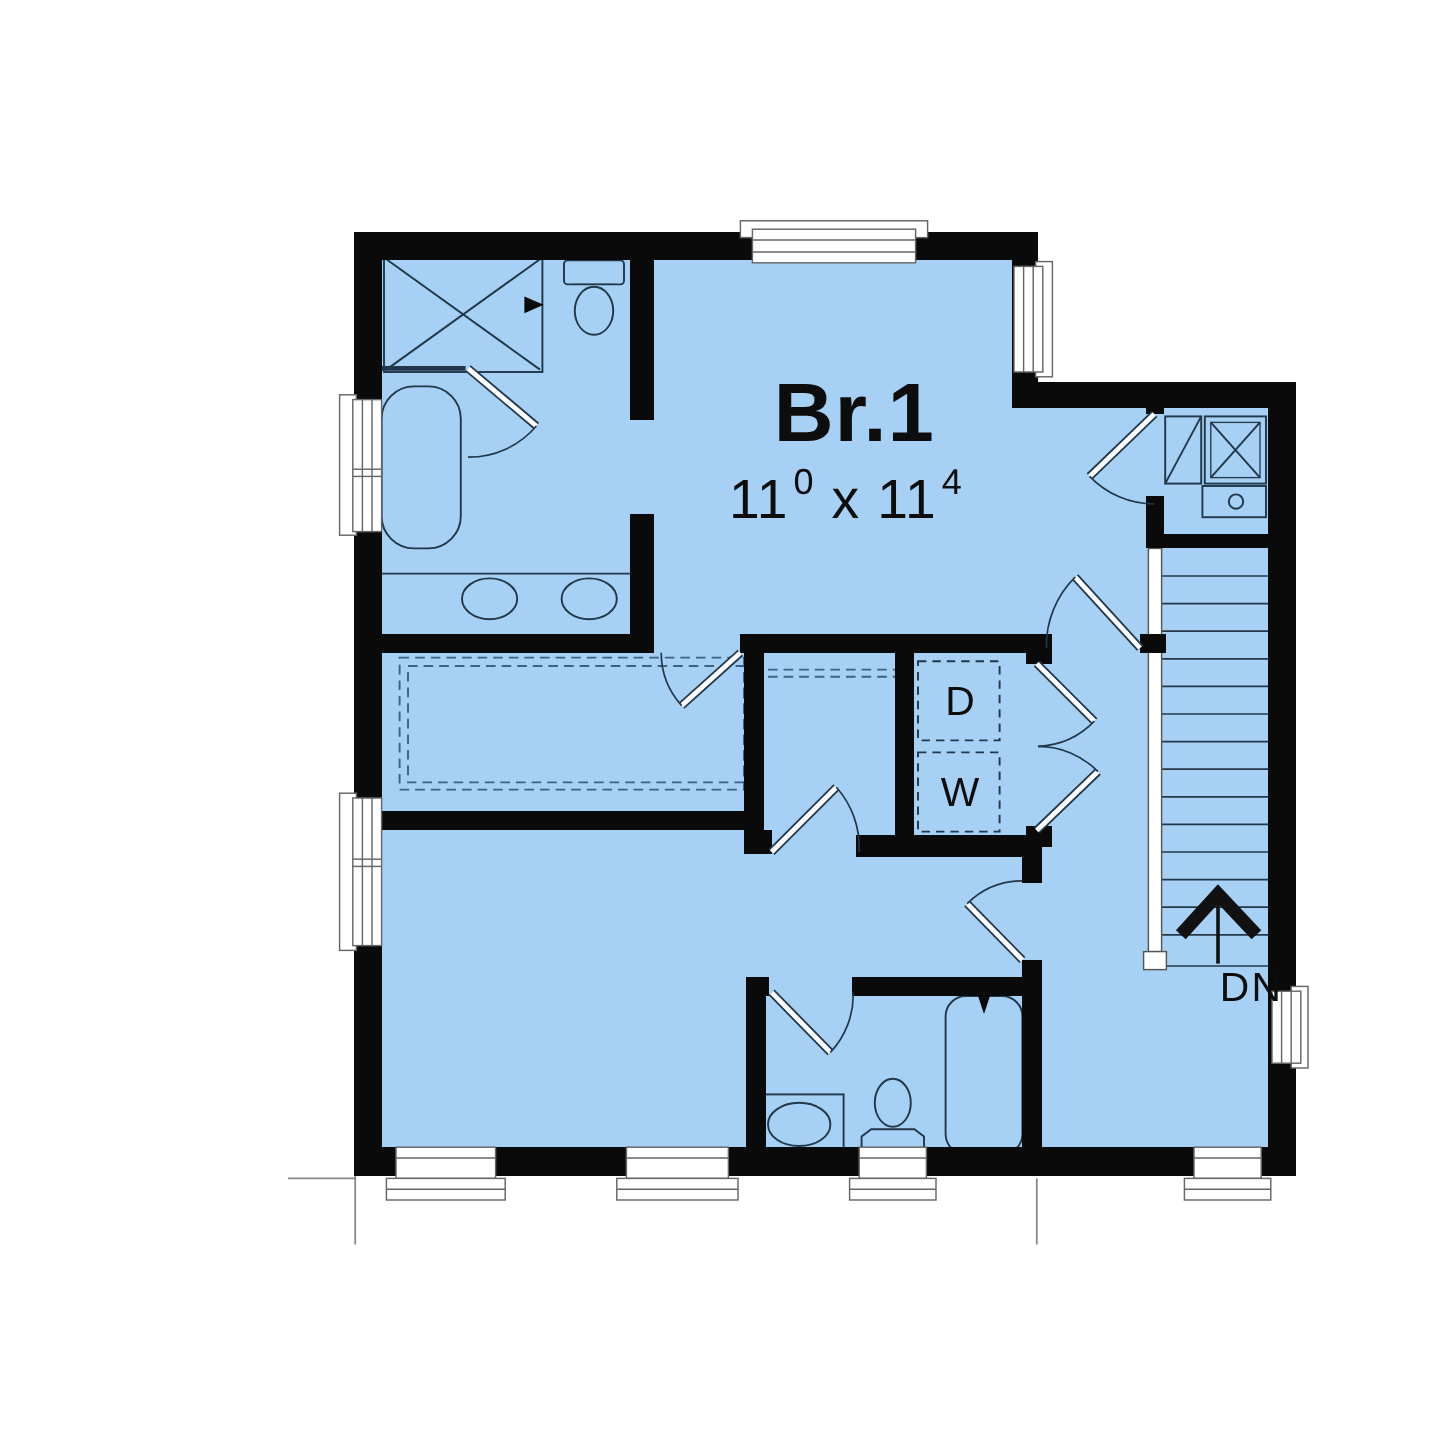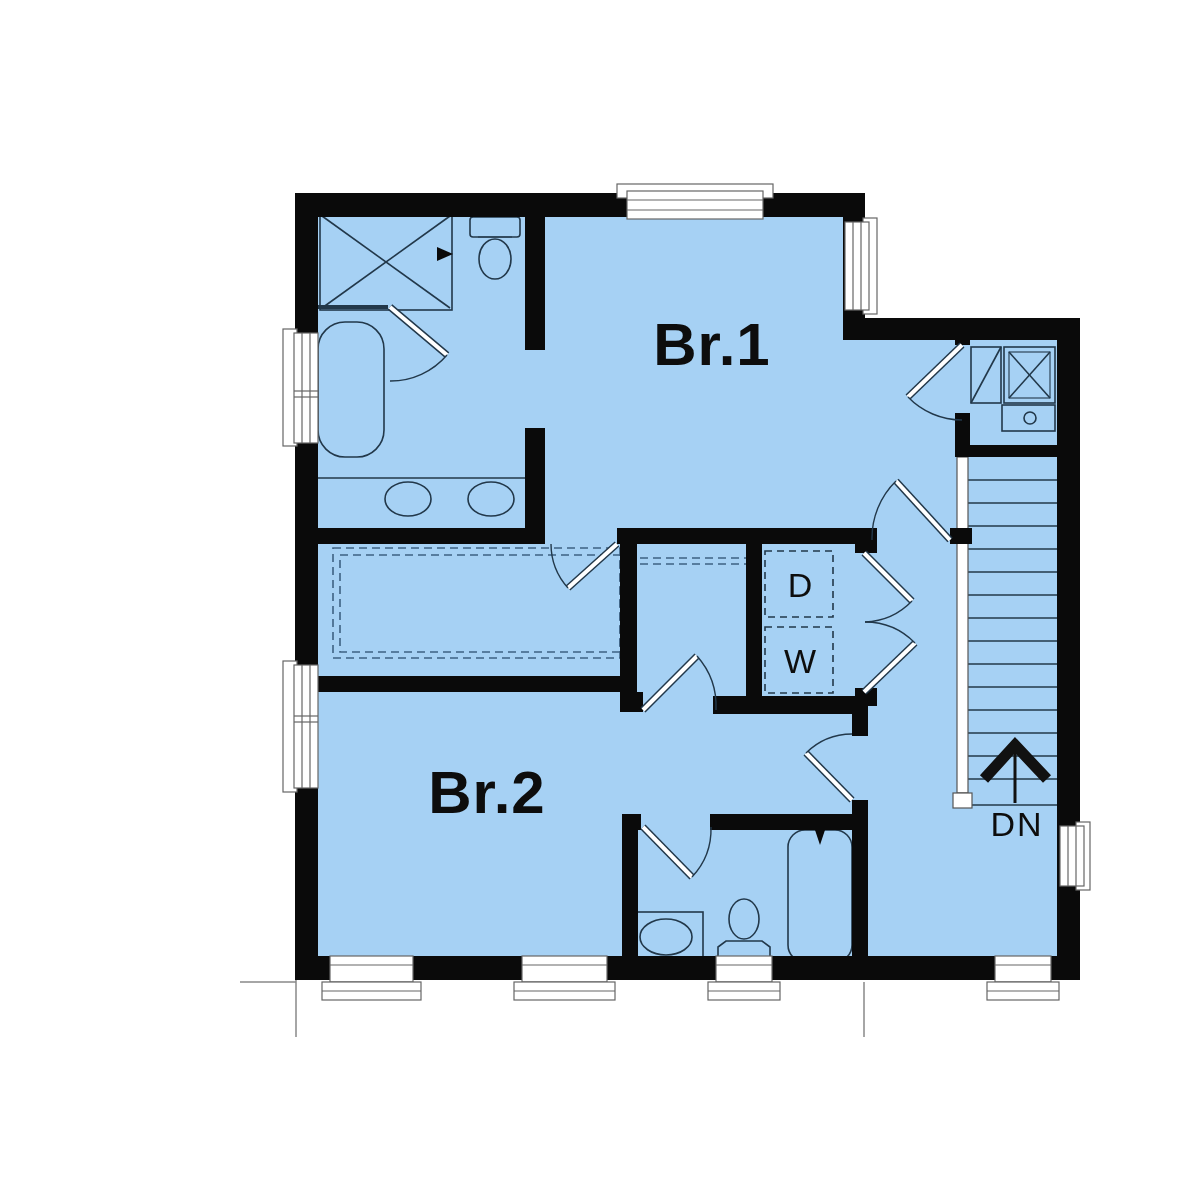--- a/index.html
+++ b/index.html
@@ -1,20 +1,20 @@
 <!DOCTYPE html>
 <html><head>
 <meta charset="utf-8">
 <style>
   html,body{margin:0;padding:0;background:#ffffff;}
   #stage{position:relative;width:1200px;height:1200px;background:#ffffff;overflow:hidden;
          font-family:"Liberation Sans", sans-serif;}
   svg{position:absolute;left:0;top:0;}
   .plan-label{position:absolute;transform:translate(-50%,-50%);color:#0d0d0d;white-space:nowrap;}
-  .room-name{font-size:60px;font-weight:700;letter-spacing:1px;}
+  .room-name{font-size:69px;font-weight:700;letter-spacing:1px;}
   .room-dim{font-size:46px;font-weight:400;letter-spacing:1px;}
   .room-dim sup{font-size:30px;position:relative;top:-4px;margin-left:4px;}
   .room-dim .sep{margin:0 14px;}
   .appliance-label{font-size:34px;font-weight:400;}
   .stairs-label{font-size:34px;font-weight:400;letter-spacing:2px;}
 </style>
 </head>
 <body>
 
 <div id="stage">
@@ -255,19 +255,21 @@
   </g>
 
   <g stroke="#888888" stroke-width="1.5">
     <line x1="296" y1="980" x2="296" y2="1037"></line>
     <line x1="240" y1="982" x2="296" y2="982"></line>
     <line x1="864" y1="982" x2="864" y2="1037"></line>
   </g>
 </svg>
 
 <div class="plan-label room-name" style="left:712px;top:344px;">Br.1</div>
-
-<div class="plan-label room-name" style="left:487px;top:792px;">Br.2</div>
+<div class="plan-label room-dim" style="left:705px;top:416px;">
+  <span>11</span><sup>0</sup><span class="sep">x</span><span>11</span><sup>4</sup>
+</div>
+
 
 <div class="plan-label appliance-label" style="left:800px;top:585px;">D</div>
 <div class="plan-label appliance-label" style="left:800px;top:661px;">W</div>
-<div class="plan-label stairs-label" style="left:1017px;top:824px;">DN</div>
+<div class="plan-label stairs-label" style="left:1043px;top:824px;">DN</div>
 </div>
 
 </body></html>

